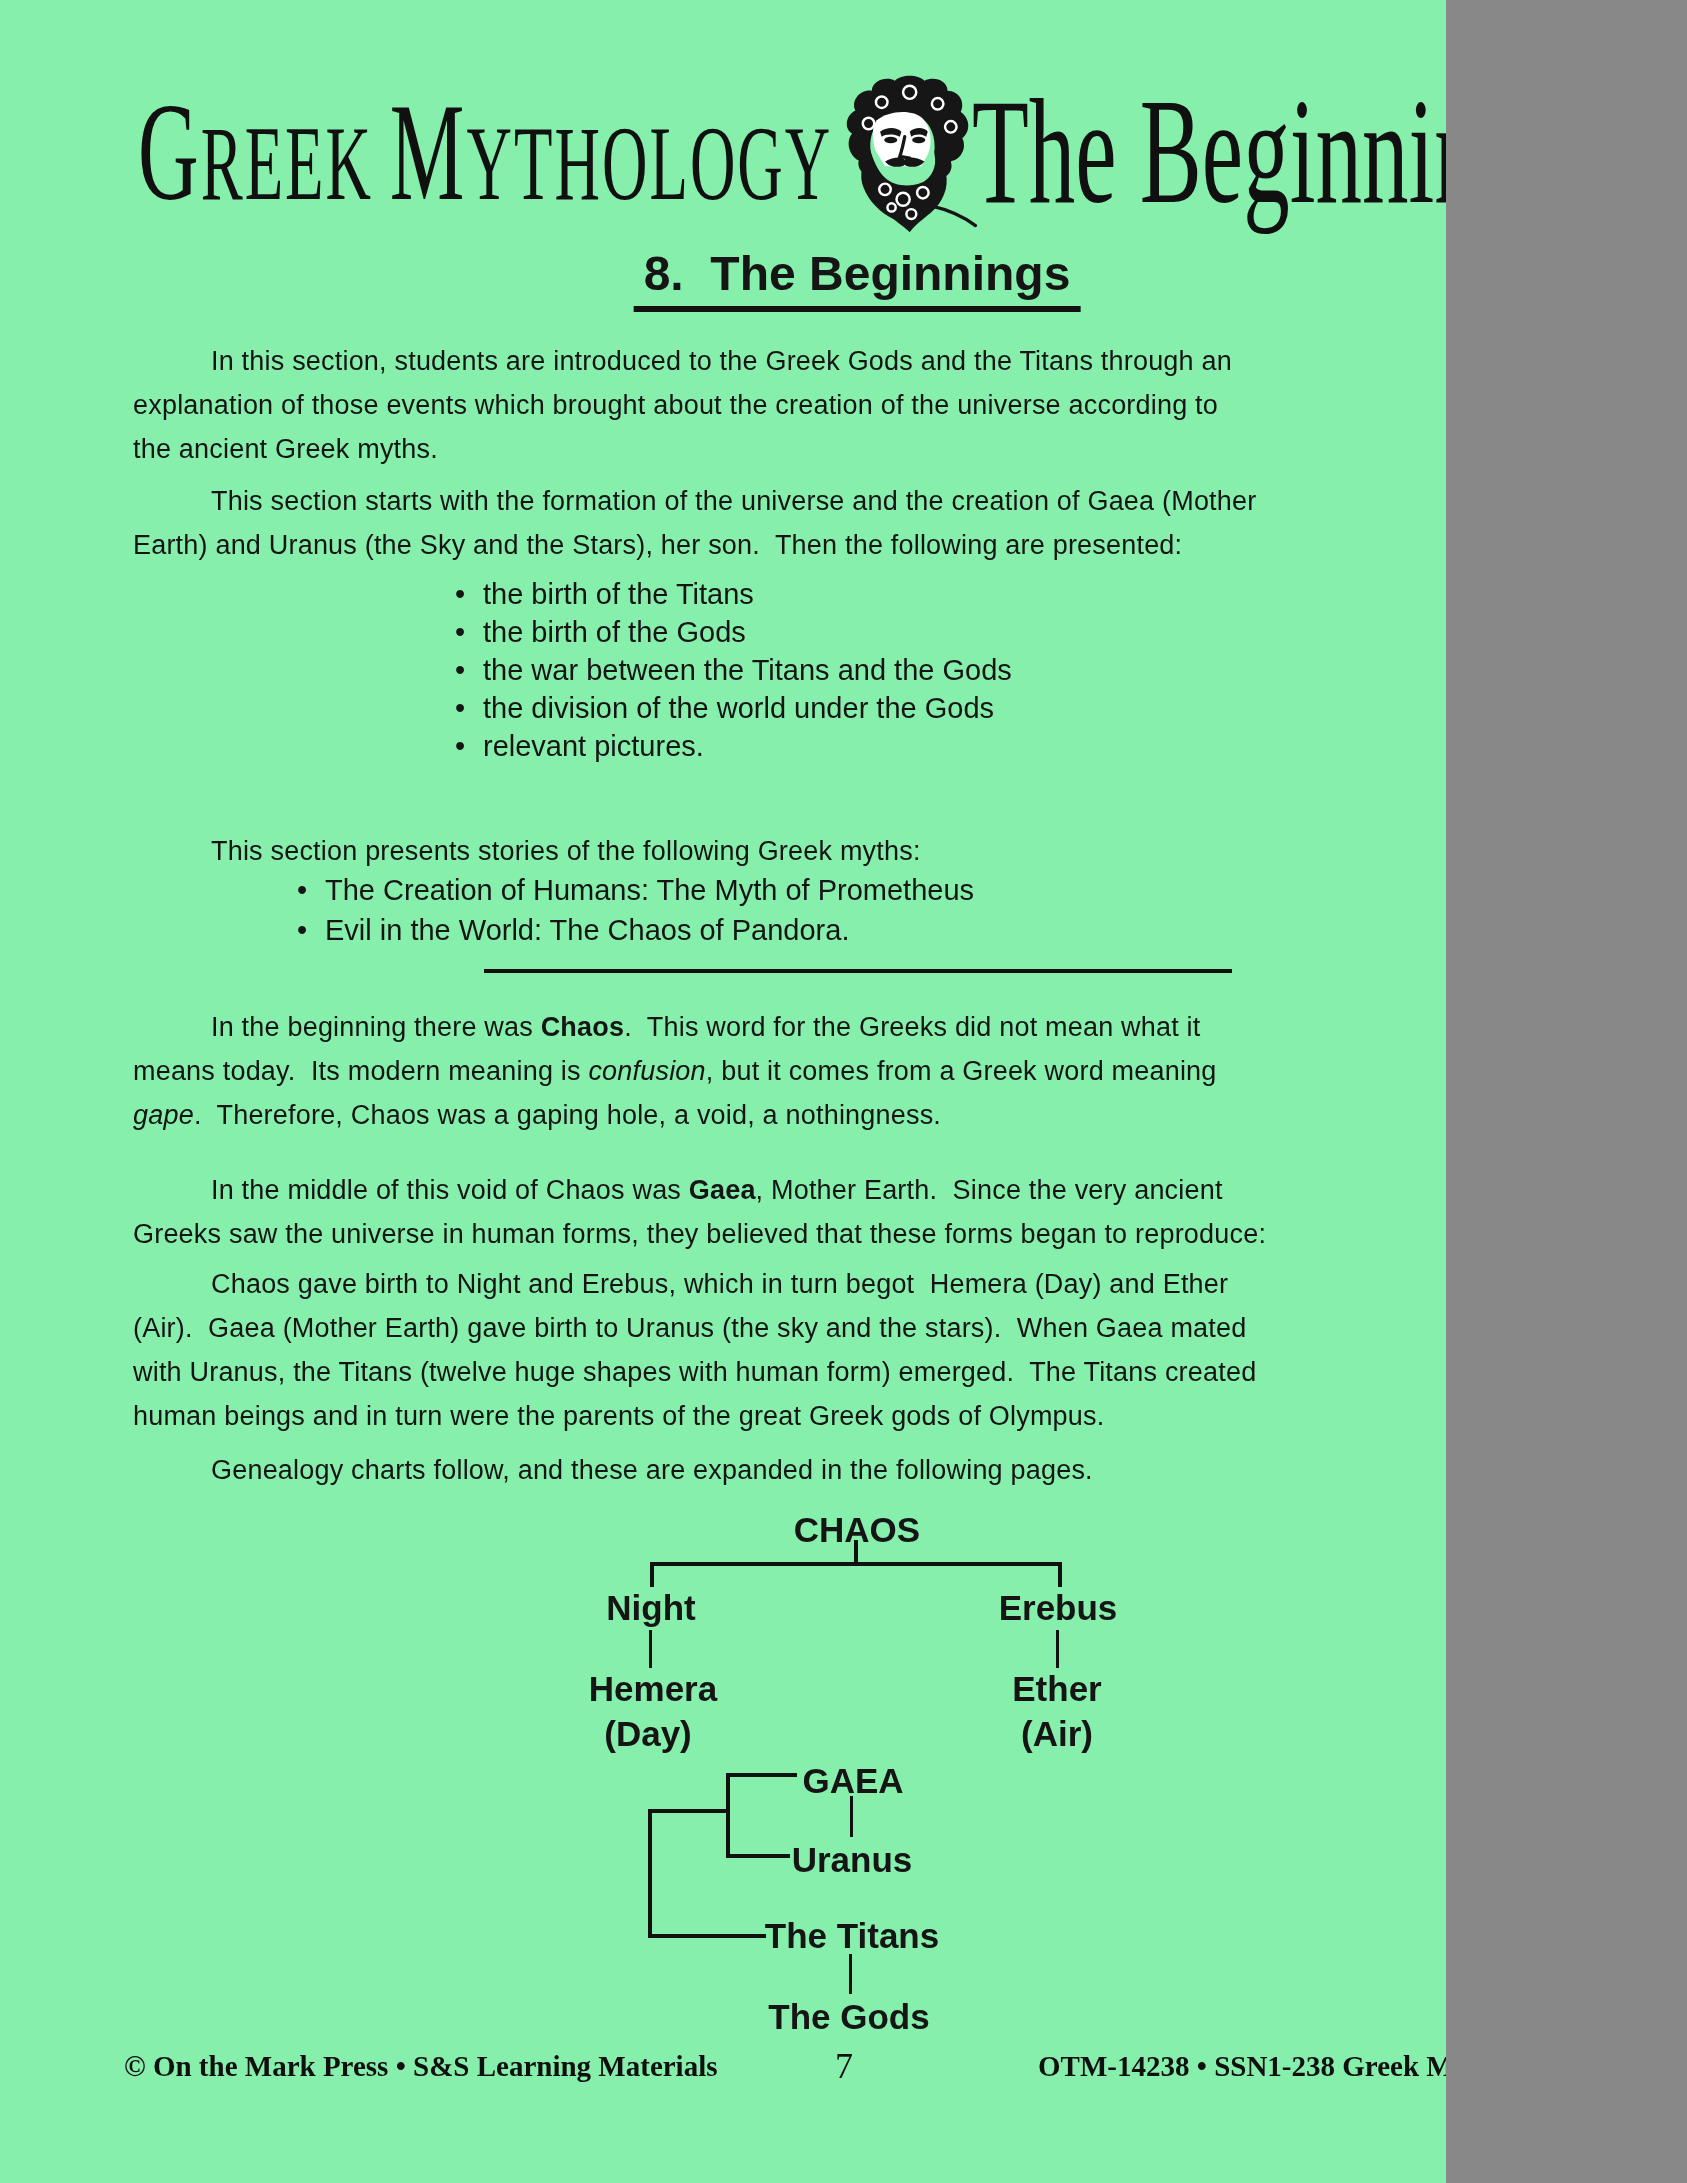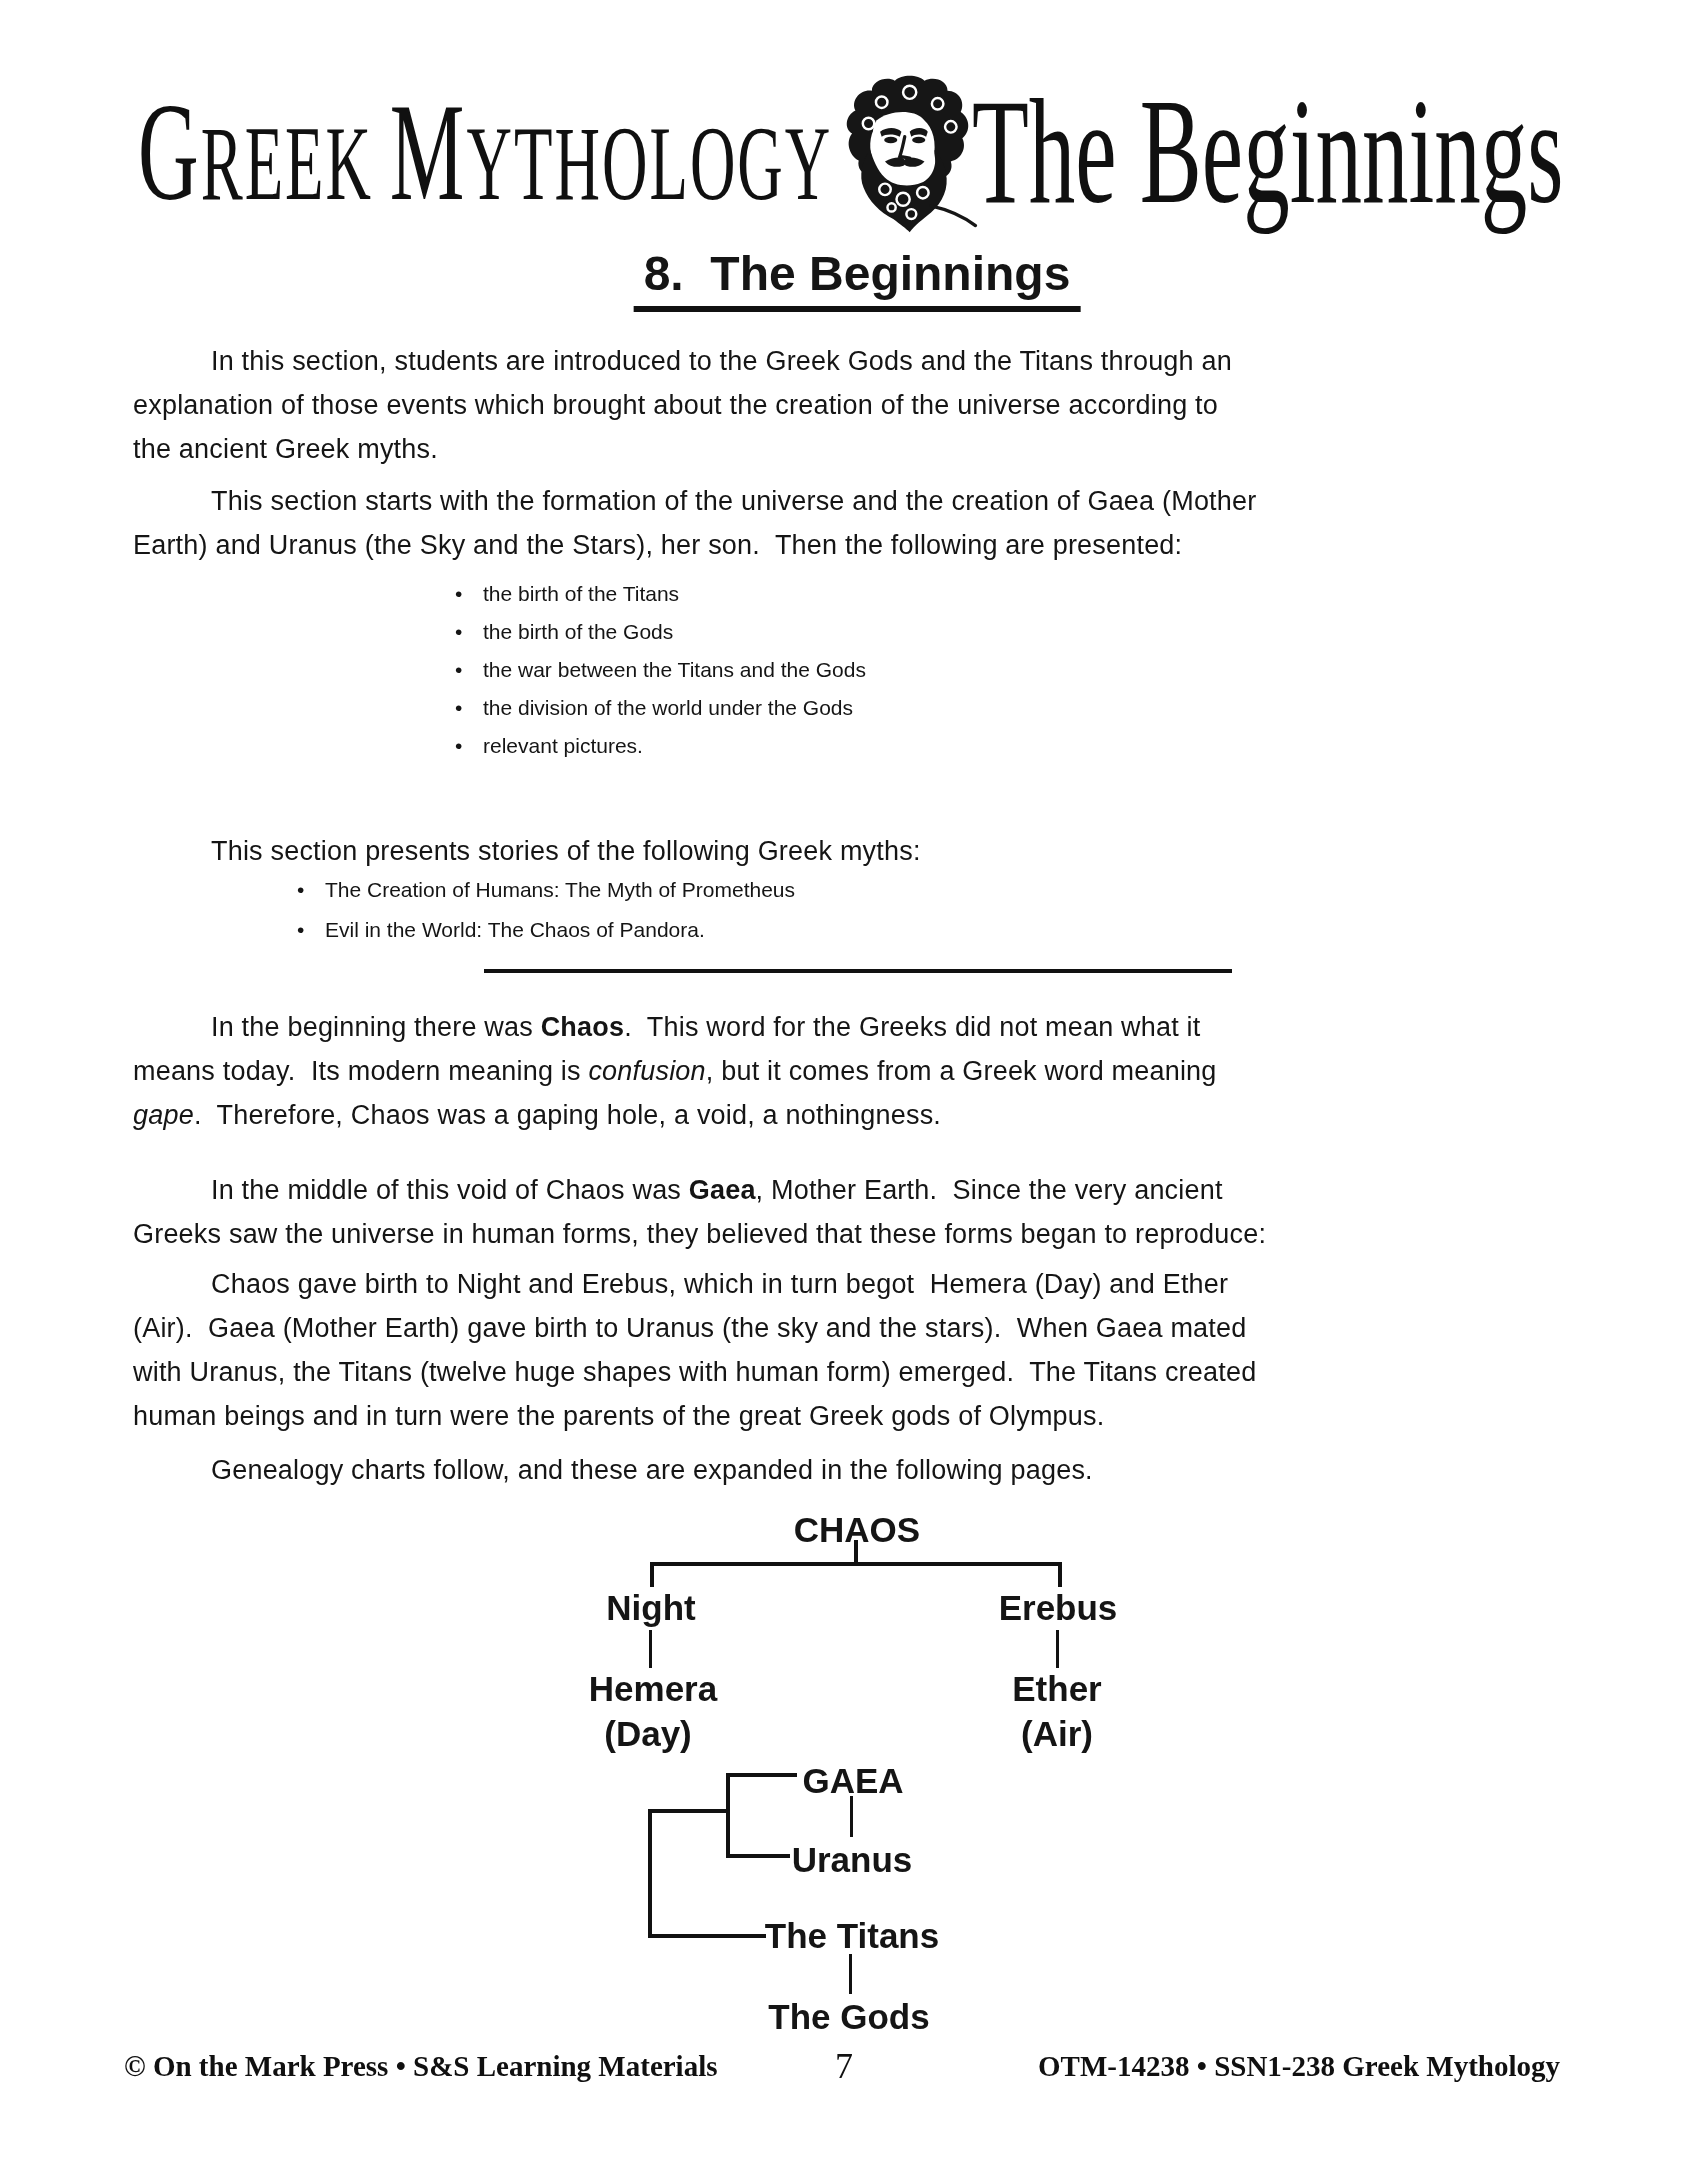--- a/index.html
+++ b/index.html
@@ -1,19 +1,19 @@
 <!DOCTYPE html>
 <html style="font-size:13px"><head>
 <meta charset="utf-8">
 <style>
   html,body{margin:0;padding:0;background:#888;}
   .page{
     position:relative;
-    width:1687px;height:2183px;
-    background:#ffffff;
+    width:1446px;height:2183px;
+    background:#86efac;
     font-family:"Liberation Sans","DejaVu Sans",sans-serif;
     color:#151515;
     overflow:hidden;
   }
   
   .title-greek{
     position:absolute;left:138px;top:82px;
     font-family:"Liberation Serif","DejaVu Serif",serif;
     white-space:nowrap;line-height:1;
     transform:scaleX(.60);transform-origin:left top;
@@ -40,21 +40,21 @@
   
   .para{
     position:absolute;left:133px;width:1450px;
     font-size:27px;line-height:44px;
     white-space:pre;letter-spacing:0.2px;
   }
   .indent{text-indent:78px;}
   .p1{top:339px;} .p2{top:479px;} .p3{top:829px;}
   .p4{top:1005px;} .p5{top:1168px;} .p6{top:1262px;} .p7{top:1448px;}
   .para i{font-style:italic;} .para b{font-weight:bold;}
-  .blist{position:absolute;font-size:21px;}
+  .blist{position:absolute;font-size:29px;}
   .blist1{left:455px;top:575px;}
   .blist2{left:297px;top:870px;}
   .blist1 .brow{line-height:38px;}
   .blist2 .brow{line-height:40px;}
   .brow .dot{display:inline-block;width:28px;}
   .rule{position:absolute;left:484px;top:969px;width:748px;height:4.1px;background:#111;}
   
   .gnode{
     position:absolute;transform:translateX(-50%);
     font-size:35px;font-weight:bold;line-height:1.12;white-space:pre;text-align:center;

